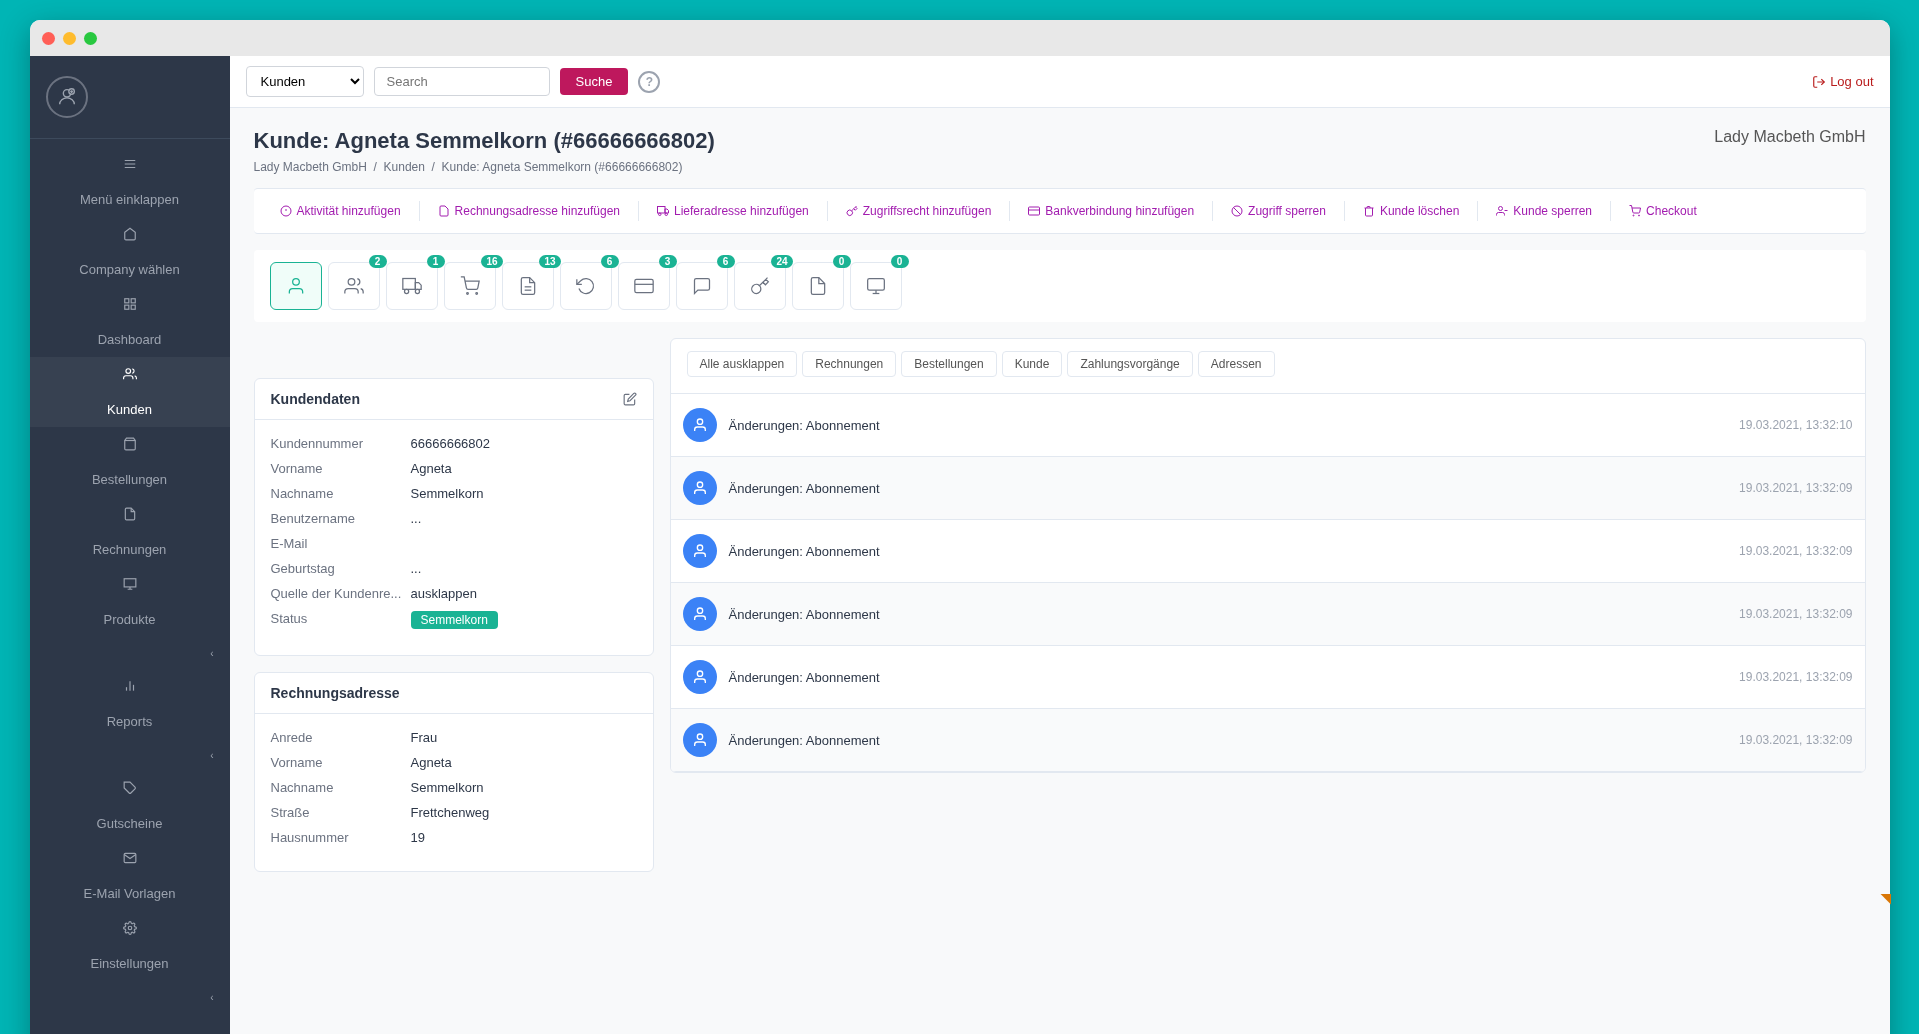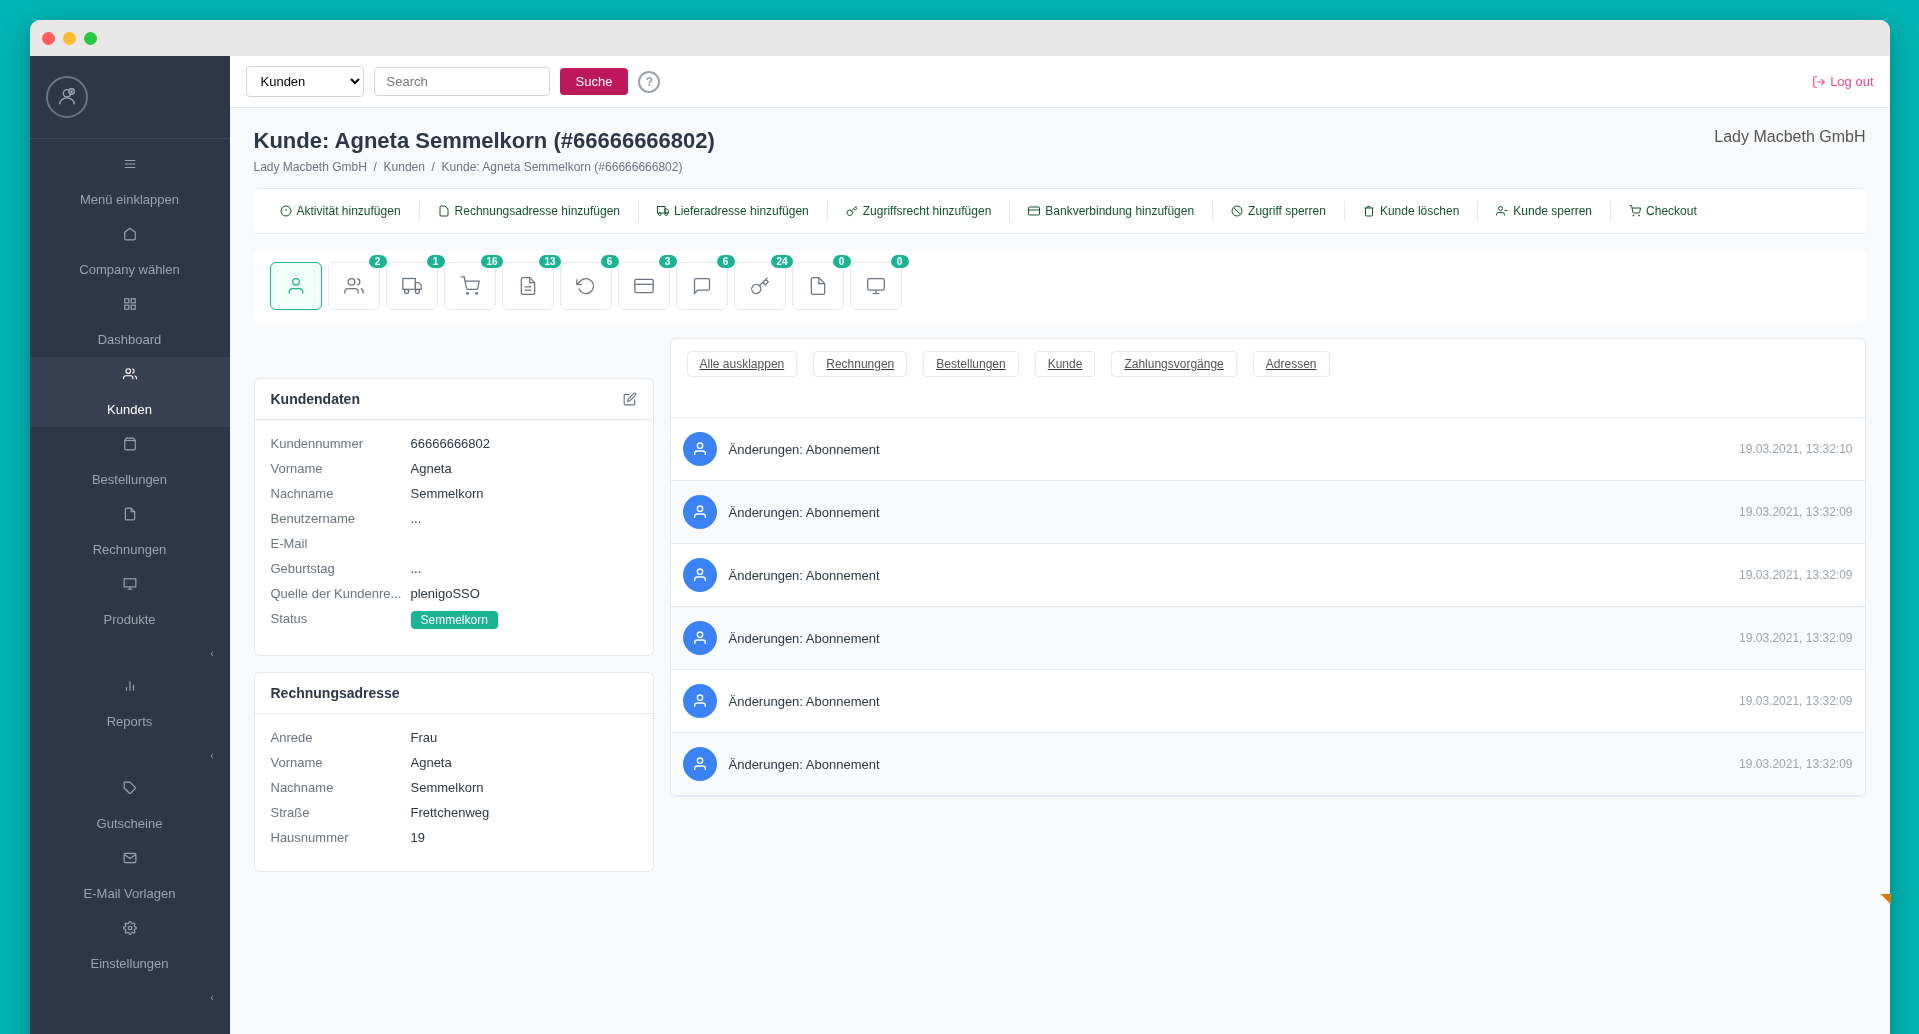--- a/index.html
+++ b/index.html
@@ -136,21 +136,21 @@
       display: flex;
       align-items: center;
       gap: 16px;
     }
     .topbar-user-info {
       font-size: 12px;
       color: #9ca3af;
     }
     .topbar-logout {
       display: flex; align-items: center; gap: 4px;
-      font-size: 13px; color: #ec4899; cursor: pointer;
+      font-size: 13px; color: #b91c1c; cursor: pointer;
     }
 
     
     .page-content {
       flex: 1;
       overflow-y: auto;
       padding: 20px 24px;
       background: #f8f9fa;
     }
 
@@ -191,21 +191,21 @@
       background: #fff;
       padding: 10px 16px;
       border-radius: 4px;
     }
     .action-btn {
       display: flex;
       align-items: center;
       gap: 5px;
       padding: 5px 10px;
       font-size: 12px;
-      color: #14532d;
+      color: #a21caf;
       cursor: pointer;
       background: none;
       border: none;
       white-space: nowrap;
     }
     .action-separator { width: 1px; height: 20px; background: #e2e8f0; margin: 0 4px; }
 
     
     .tabs-strip {
       display: flex;
@@ -296,24 +296,23 @@
       color: #fff;
       border-radius: 4px;
       padding: 2px 10px;
       font-size: 12px;
       font-weight: 500;
     }
 
     
     .activity-filter-bar {
       display: flex;
-      gap: 16px;
-      margin-bottom: 28px;
+      gap: 5px;
+      margin-bottom: 4px;
       flex-wrap: wrap;
-      text-decoration: underline;
     }
     .filter-btn {
       padding: 5px 12px;
       border: 1px solid #e2e8f0;
       border-radius: 4px;
       font-size: 12px;
       cursor: pointer;
       background: #fff;
       color: #555;
     }
@@ -699,21 +698,21 @@
                 <div class="field-row">
                   <span class="field-label">E-Mail</span>
                   <span class="field-value blurred">user@domain.example.com</span>
                 </div>
                 <div class="field-row">
                   <span class="field-label">Geburtstag</span>
                   <span class="field-value">...</span>
                 </div>
                 <div class="field-row">
                   <span class="field-label">Quelle der Kundenre...</span>
-                  <span class="field-value">plenigoSSO</span>
+                  <span class="field-value">ausklappen</span>
                 </div>
                 <div class="field-row">
                   <span class="field-label">Status</span>
                   <span class="status-badge">Semmelkorn</span>
                 </div>
               </div>
             </div>
 
             <div class="card">
               <div class="card-header">

